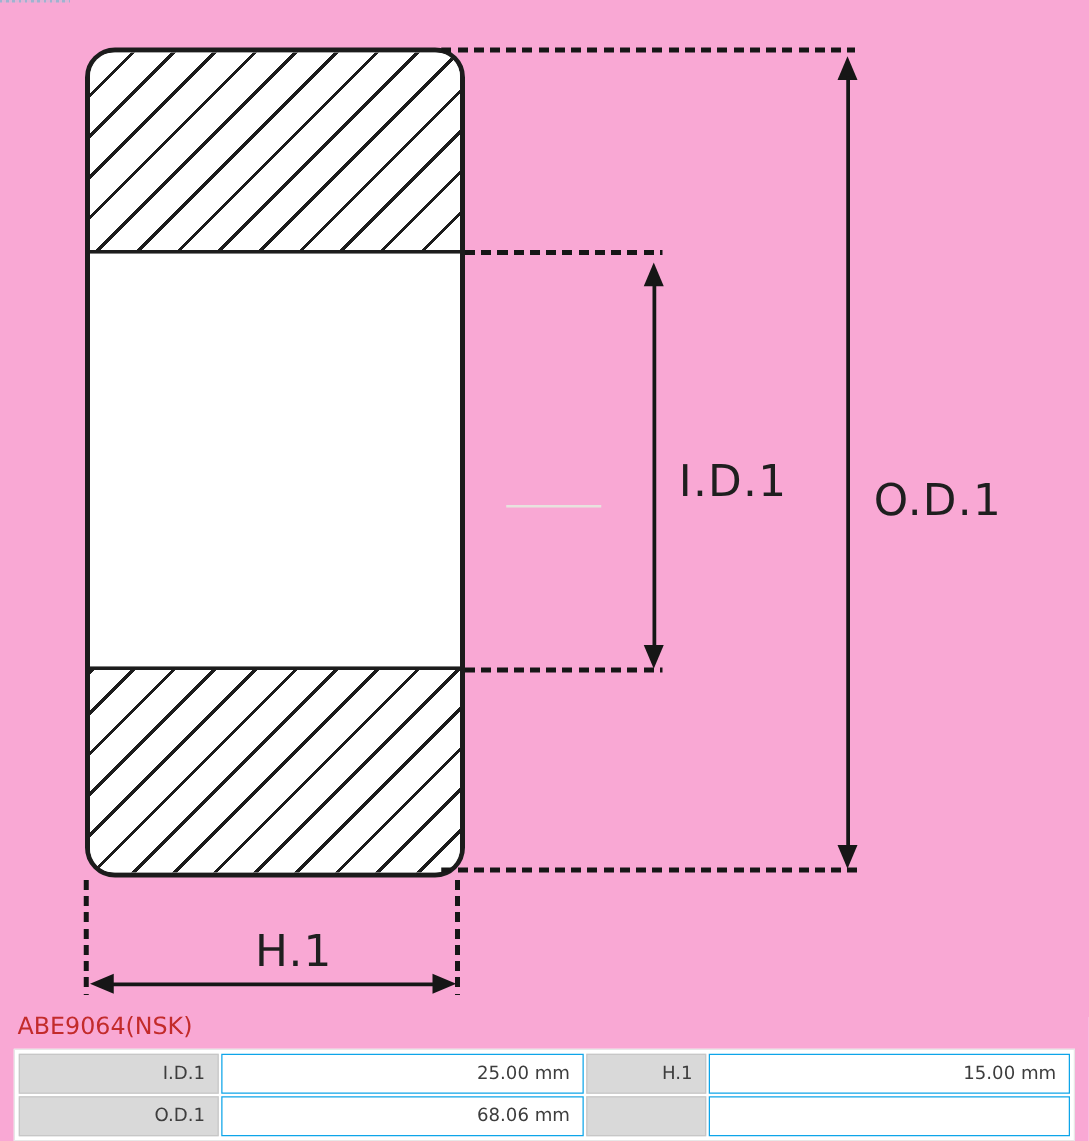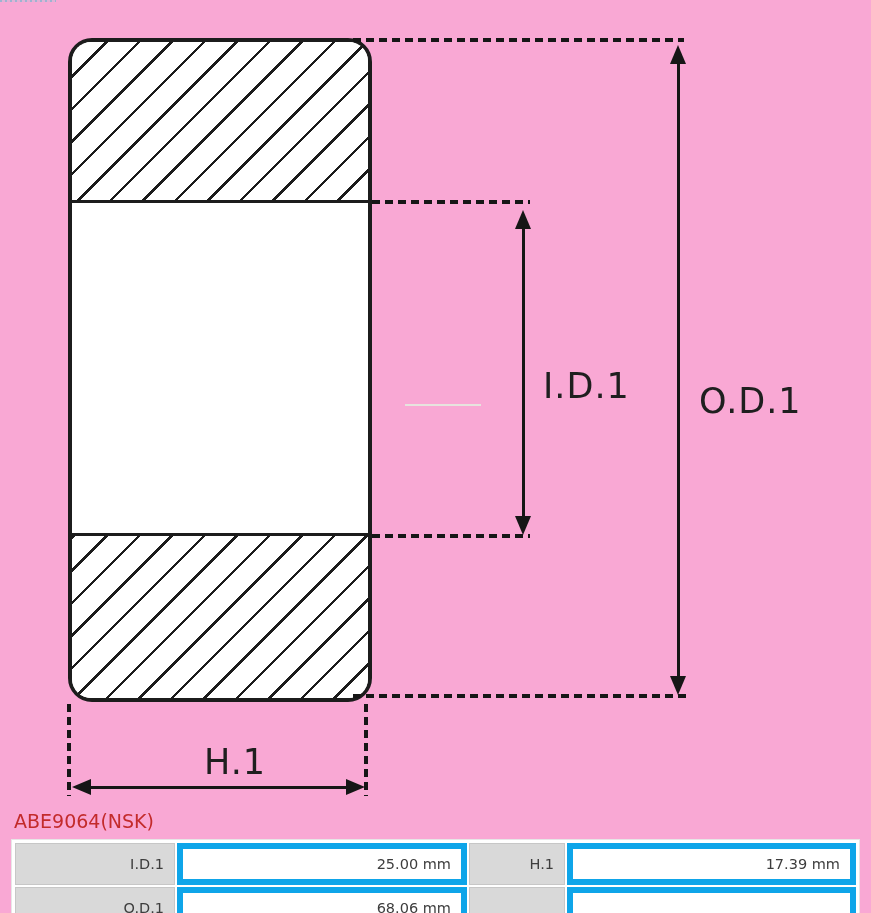--- a/index.html
+++ b/index.html
@@ -79,21 +79,21 @@
   #spec-table{
     width:100%;border-collapse:separate;border-spacing:2px;table-layout:fixed;
   }
   #spec-table td{
     height:26px;padding:2px 10px;text-align:right;vertical-align:middle;
     font-size:14.5px;color:#3d3d3d;
     font-family:"DejaVu Sans","Liberation Sans",sans-serif;
     overflow:hidden;white-space:nowrap;
   }
   #spec-table td.hcell{background:#d9d9d9;border:1px solid #c7c7c7;}
-  #spec-table td.vcell{background:#ffffff;border:6px solid #0ea5e9;}
+  #spec-table td.vcell{background:#ffffff;border:1px solid #0ea5e9;}
   col.c0{width:160px;} col.c1{width:290px;} col.c2{width:96px;}
 </style>
 </head>
 <body>
 
 <div id="stage">
 
   <div id="fragment"></div>
 
   <div id="bearing">
@@ -137,21 +137,21 @@
           <col class="c0">
           <col class="c1">
           <col class="c2">
           <col class="c3">
         </colgroup>
       <tbody>
         <tr>
           <td class="hcell">I.D.1</td>
           <td class="vcell">25.00 mm</td>
           <td class="hcell">H.1</td>
-          <td class="vcell">17.39 mm</td>
+          <td class="vcell">15.00 mm</td>
         </tr>
         <tr>
           <td class="hcell">O.D.1</td>
           <td class="vcell">68.06 mm</td>
           <td class="hcell"></td>
           <td class="vcell"></td>
         </tr>
       </tbody>
     </table>
   </div>

